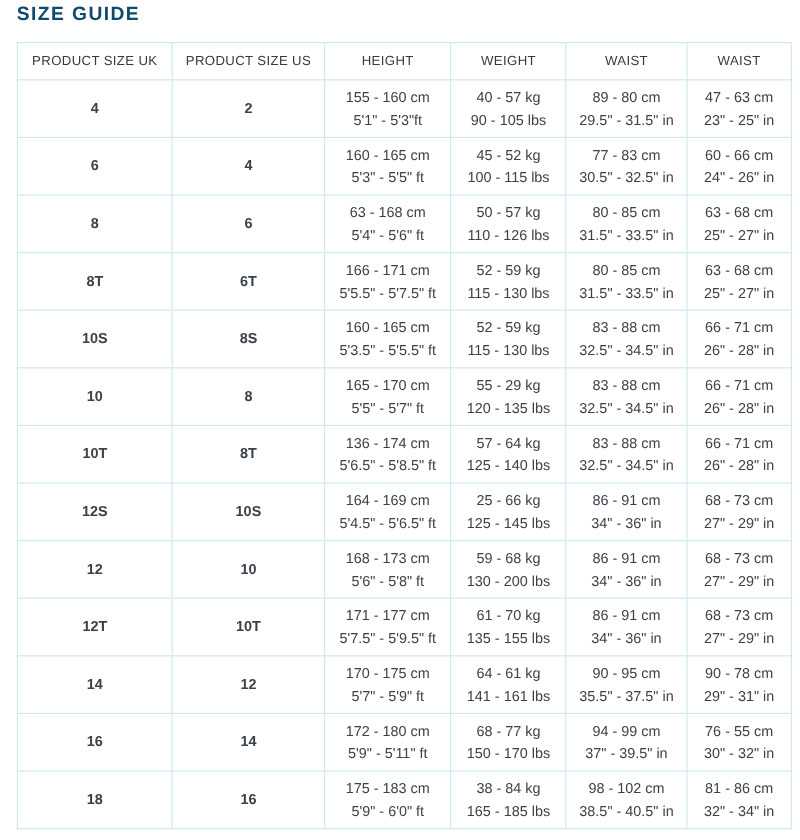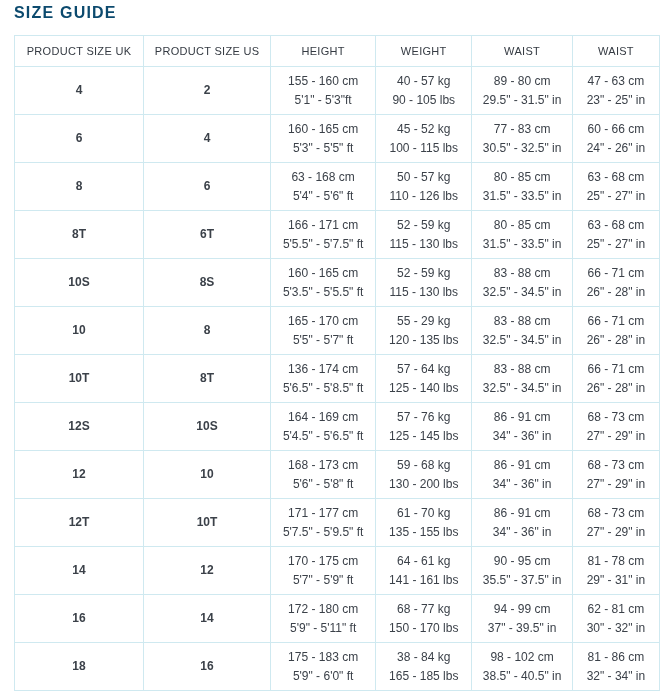--- a/index.html
+++ b/index.html
@@ -222,21 +222,21 @@
           </td>
         </tr>
         <tr>
           <td class="size-cell">12S</td>
           <td class="size-cell">10S</td>
           <td>
             <span class="line">164 - 169 cm</span>
             <span class="line">5'4.5" - 5'6.5" ft</span>
           </td>
           <td>
-            <span class="line">57 - 76 kg</span>
+            <span class="line">25 - 66 kg</span>
             <span class="line">125 - 145 lbs</span>
           </td>
           <td>
             <span class="line">86 - 91 cm</span>
             <span class="line">34" - 36" in</span>
           </td>
           <td>
             <span class="line">68 - 73 cm</span>
             <span class="line">27" - 29" in</span>
           </td>
@@ -290,41 +290,41 @@
           </td>
           <td>
             <span class="line">64 - 61 kg</span>
             <span class="line">141 - 161 lbs</span>
           </td>
           <td>
             <span class="line">90 - 95 cm</span>
             <span class="line">35.5" - 37.5" in</span>
           </td>
           <td>
-            <span class="line">81 - 78 cm</span>
+            <span class="line">90 - 78 cm</span>
             <span class="line">29" - 31" in</span>
           </td>
         </tr>
         <tr>
           <td class="size-cell">16</td>
           <td class="size-cell">14</td>
           <td>
             <span class="line">172 - 180 cm</span>
             <span class="line">5'9" - 5'11" ft</span>
           </td>
           <td>
             <span class="line">68 - 77 kg</span>
             <span class="line">150 - 170 lbs</span>
           </td>
           <td>
             <span class="line">94 - 99 cm</span>
             <span class="line">37" - 39.5" in</span>
           </td>
           <td>
-            <span class="line">62 - 81 cm</span>
+            <span class="line">76 - 55 cm</span>
             <span class="line">30" - 32" in</span>
           </td>
         </tr>
         <tr>
           <td class="size-cell">18</td>
           <td class="size-cell">16</td>
           <td>
             <span class="line">175 - 183 cm</span>
             <span class="line">5'9" - 6'0" ft</span>
           </td>

